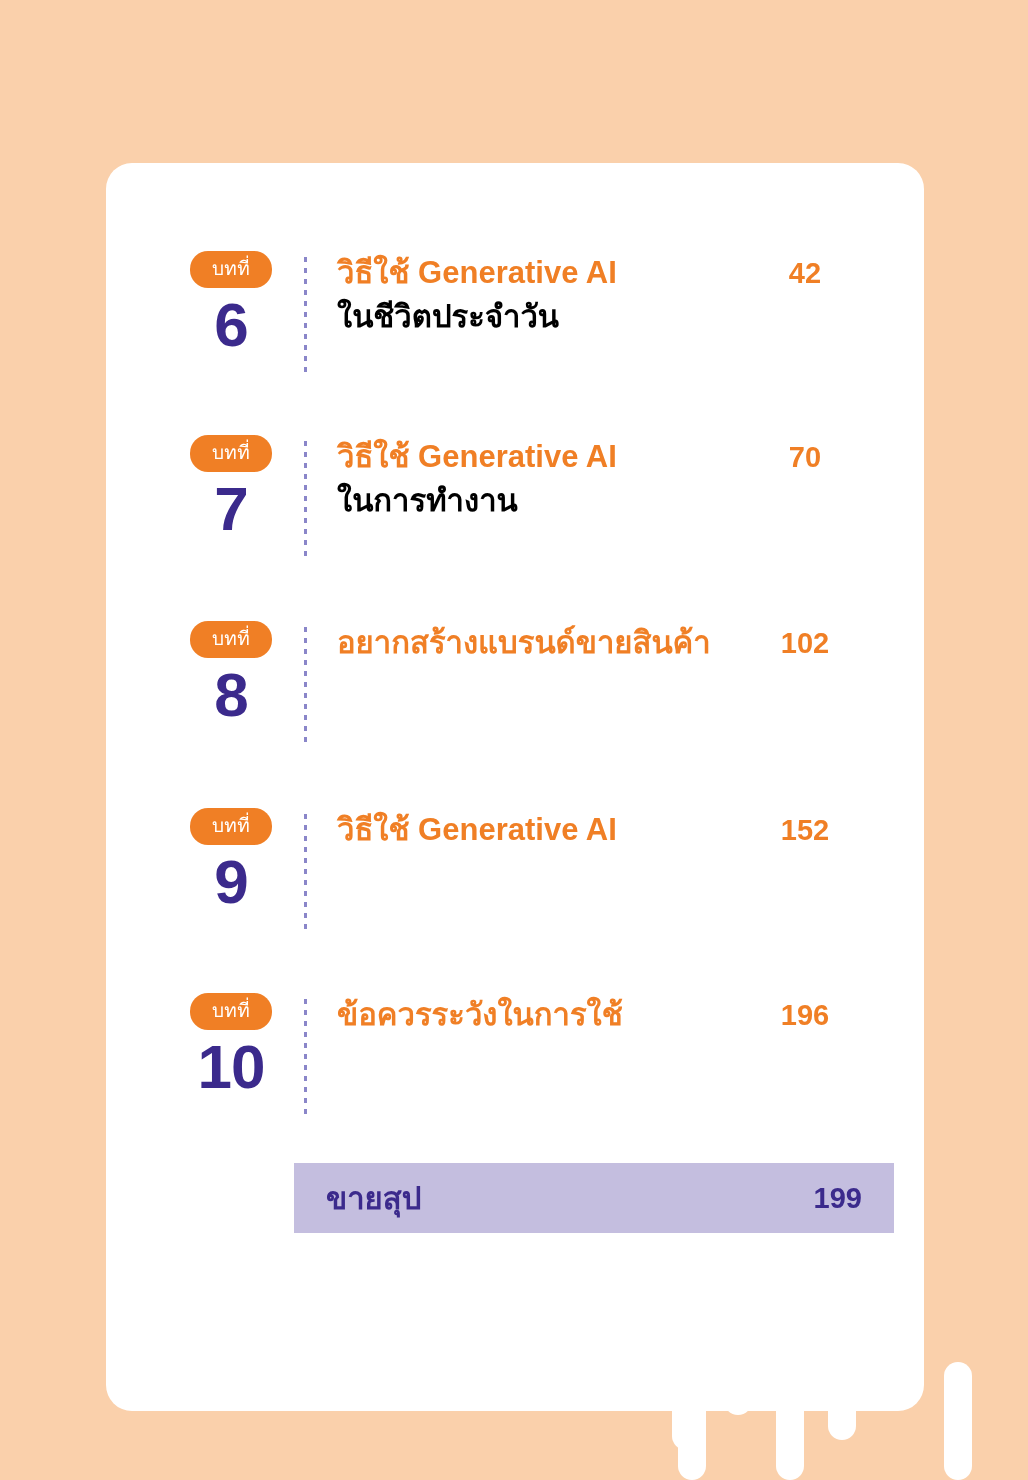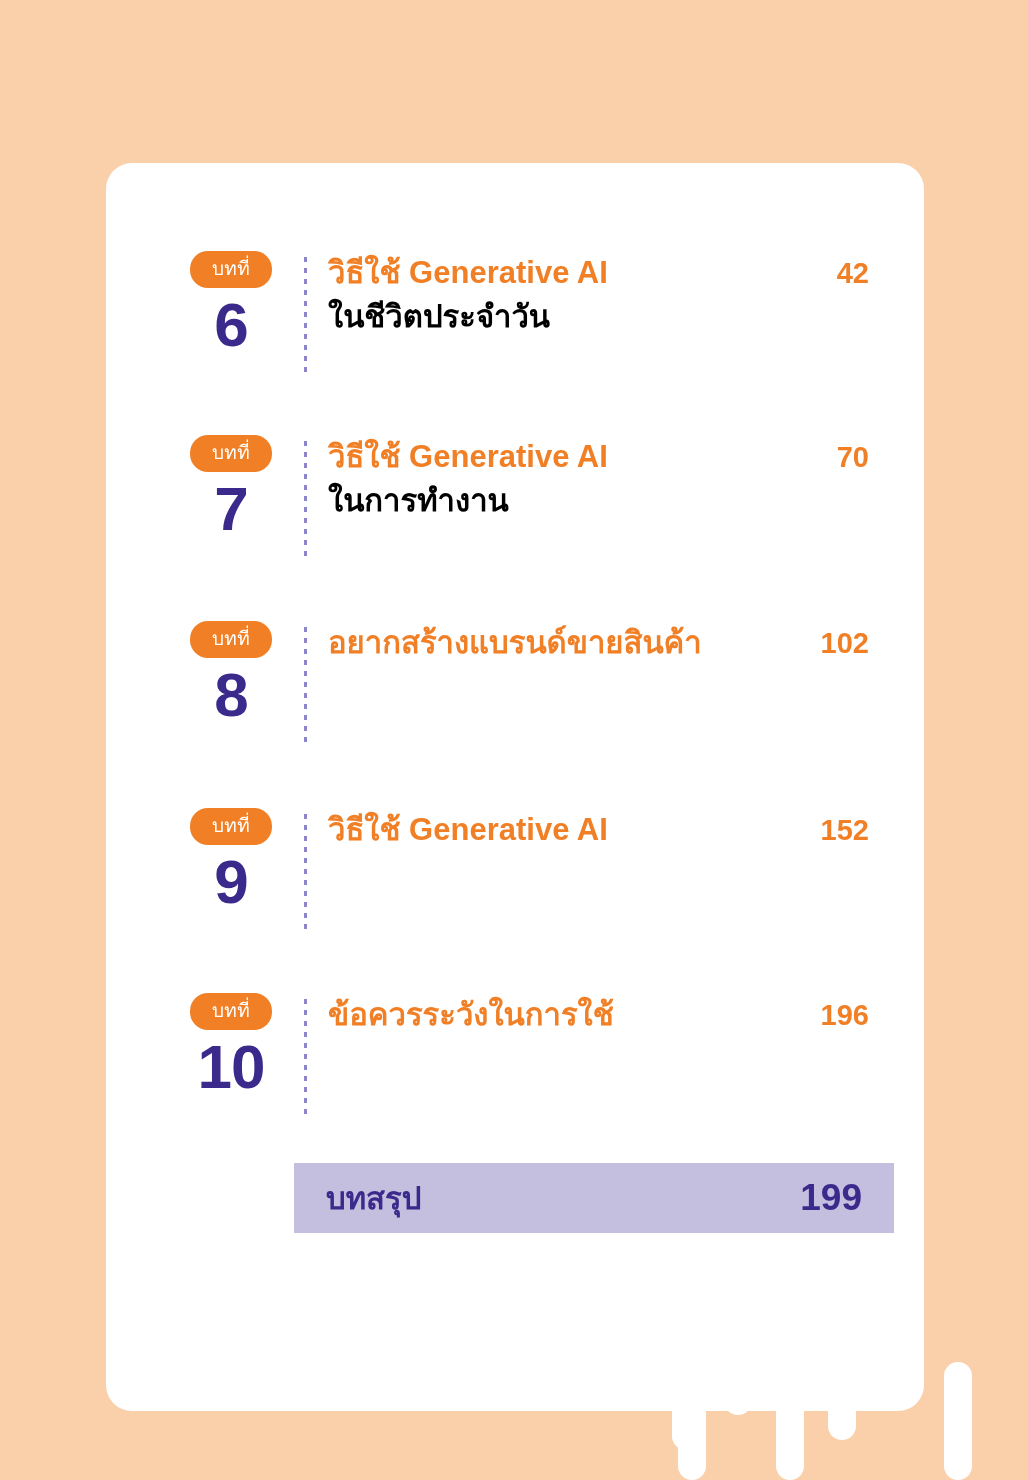--- a/index.html
+++ b/index.html
@@ -90,44 +90,44 @@
     background: repeating-linear-gradient(
       to bottom,
       #8A86C9 0px,
       #8A86C9 5px,
       rgba(255,255,255,0) 5px,
       rgba(255,255,255,0) 11px
     );
   }
   .title-block {
     position: absolute;
-    left: 152px;
+    left: 161px;
     top: 0;
     width: 470px;
   }
   .line1 {
     color: #F07F25;
     font-size: 31px;
     line-height: 44px;
     font-weight: bold;
     white-space: nowrap;
   }
   .line2 {
     color: #000000;
     font-size: 31px;
     line-height: 44px;
     font-weight: bold;
     white-space: nowrap;
   }
   .page-num {
     position: absolute;
-    right: 7px;
+    right: 16px;
     top: 2px;
     width: 110px;
-    text-align: right;
+    text-align: center;
     color: #F07F25;
     font-size: 29px;
     font-weight: bold;
     line-height: 40px;
   }
 
   .summary {
     position: absolute;
     left: 188px;
     top: 1000px;
@@ -140,21 +140,21 @@
     padding: 0 32px;
     box-sizing: border-box;
   }
   .summary-label {
     color: #3B2A8C;
     font-size: 31px;
     font-weight: bold;
   }
   .summary-page {
     color: #3B2A8C;
-    font-size: 37px;
+    font-size: 29px;
     font-weight: bold;
   }
 </style>
 </head>
 <body>
 
 <div class="page">
 
   <div class="card">
 
@@ -216,21 +216,21 @@
           <div class="chapter-num">10</div>
         </div>
         <div class="divider"></div>
         <div class="title-block">
           <div class="line1">ข้อควรระวังในการใช้</div>
         </div>
         <div class="page-num">196</div>
       </div>
 
       <div class="summary">
-        <span class="summary-label">บทสรุป</span>
+        <span class="summary-label">ขายสุป</span>
         <span class="summary-page">199</span>
       </div>
 
     </div>
   </div>
 
   <div class="bars">
     <div class="bar" style="left:566px; top:0px;  width:28px; height:160px;"></div>
     <div class="bar" style="left:618px; top:0px;  width:28px; height:125px;"></div>
     <div class="bar" style="left:670px; top:0px;  width:28px; height:190px;"></div>

